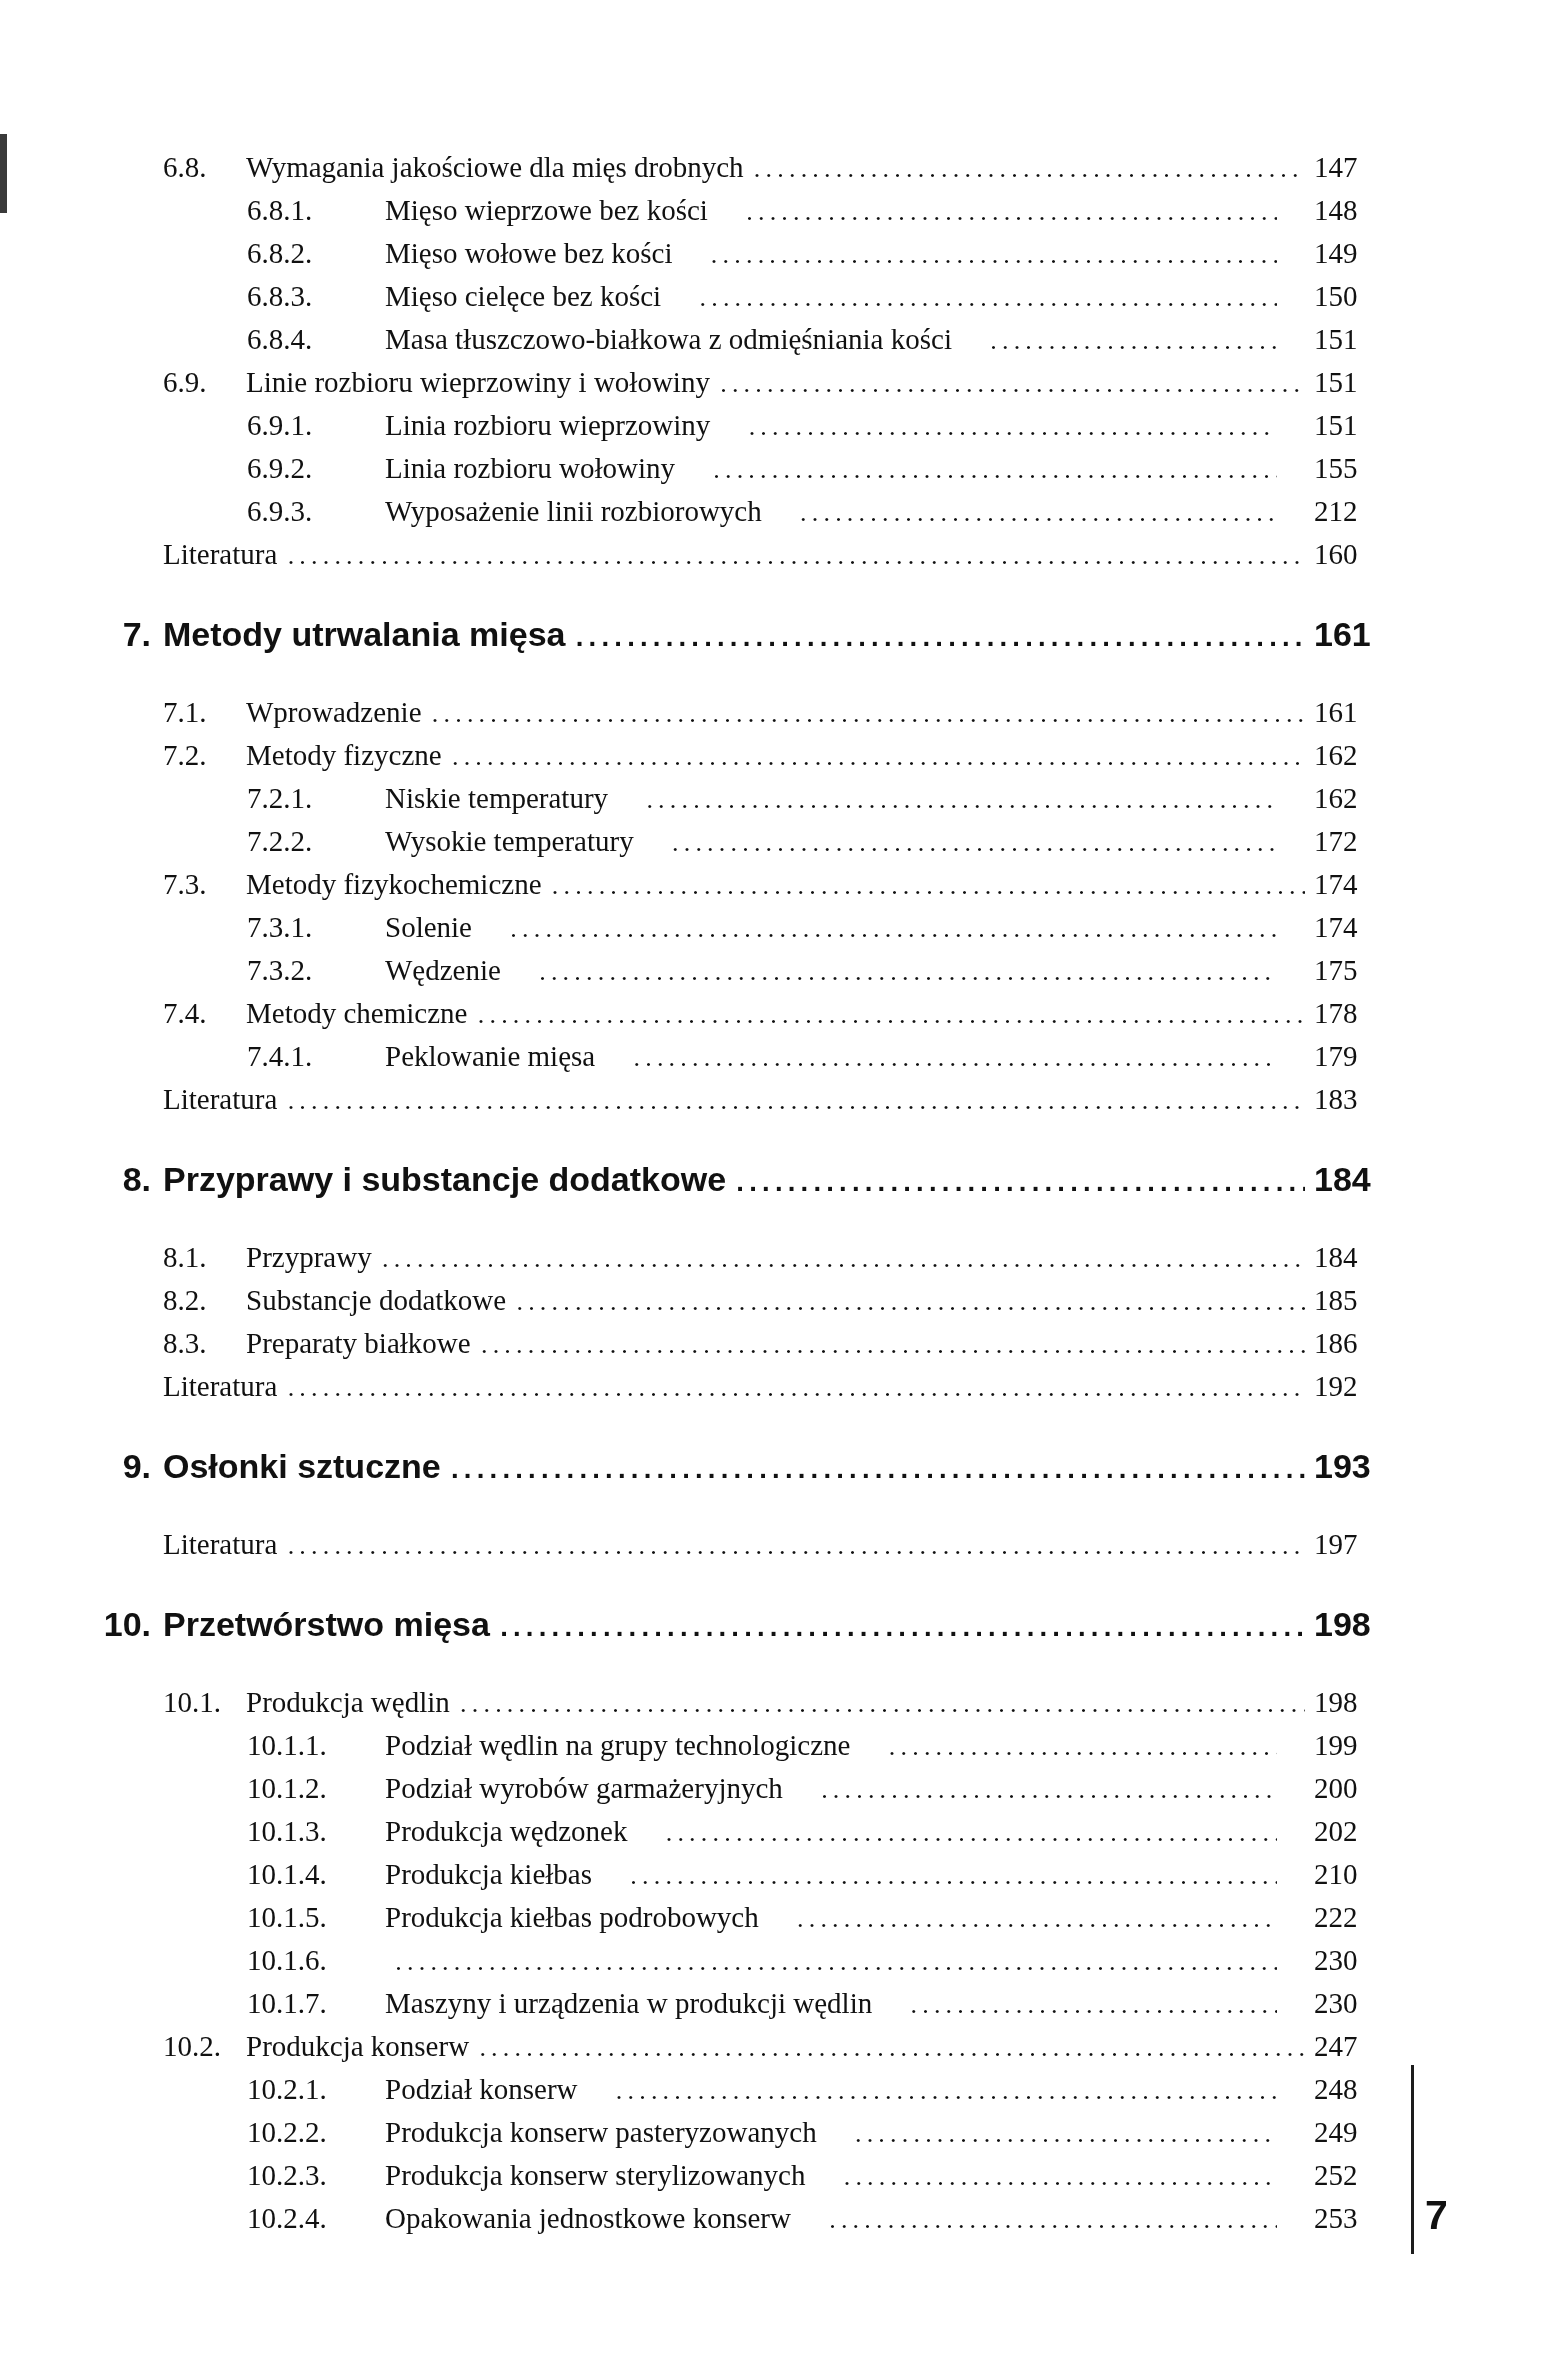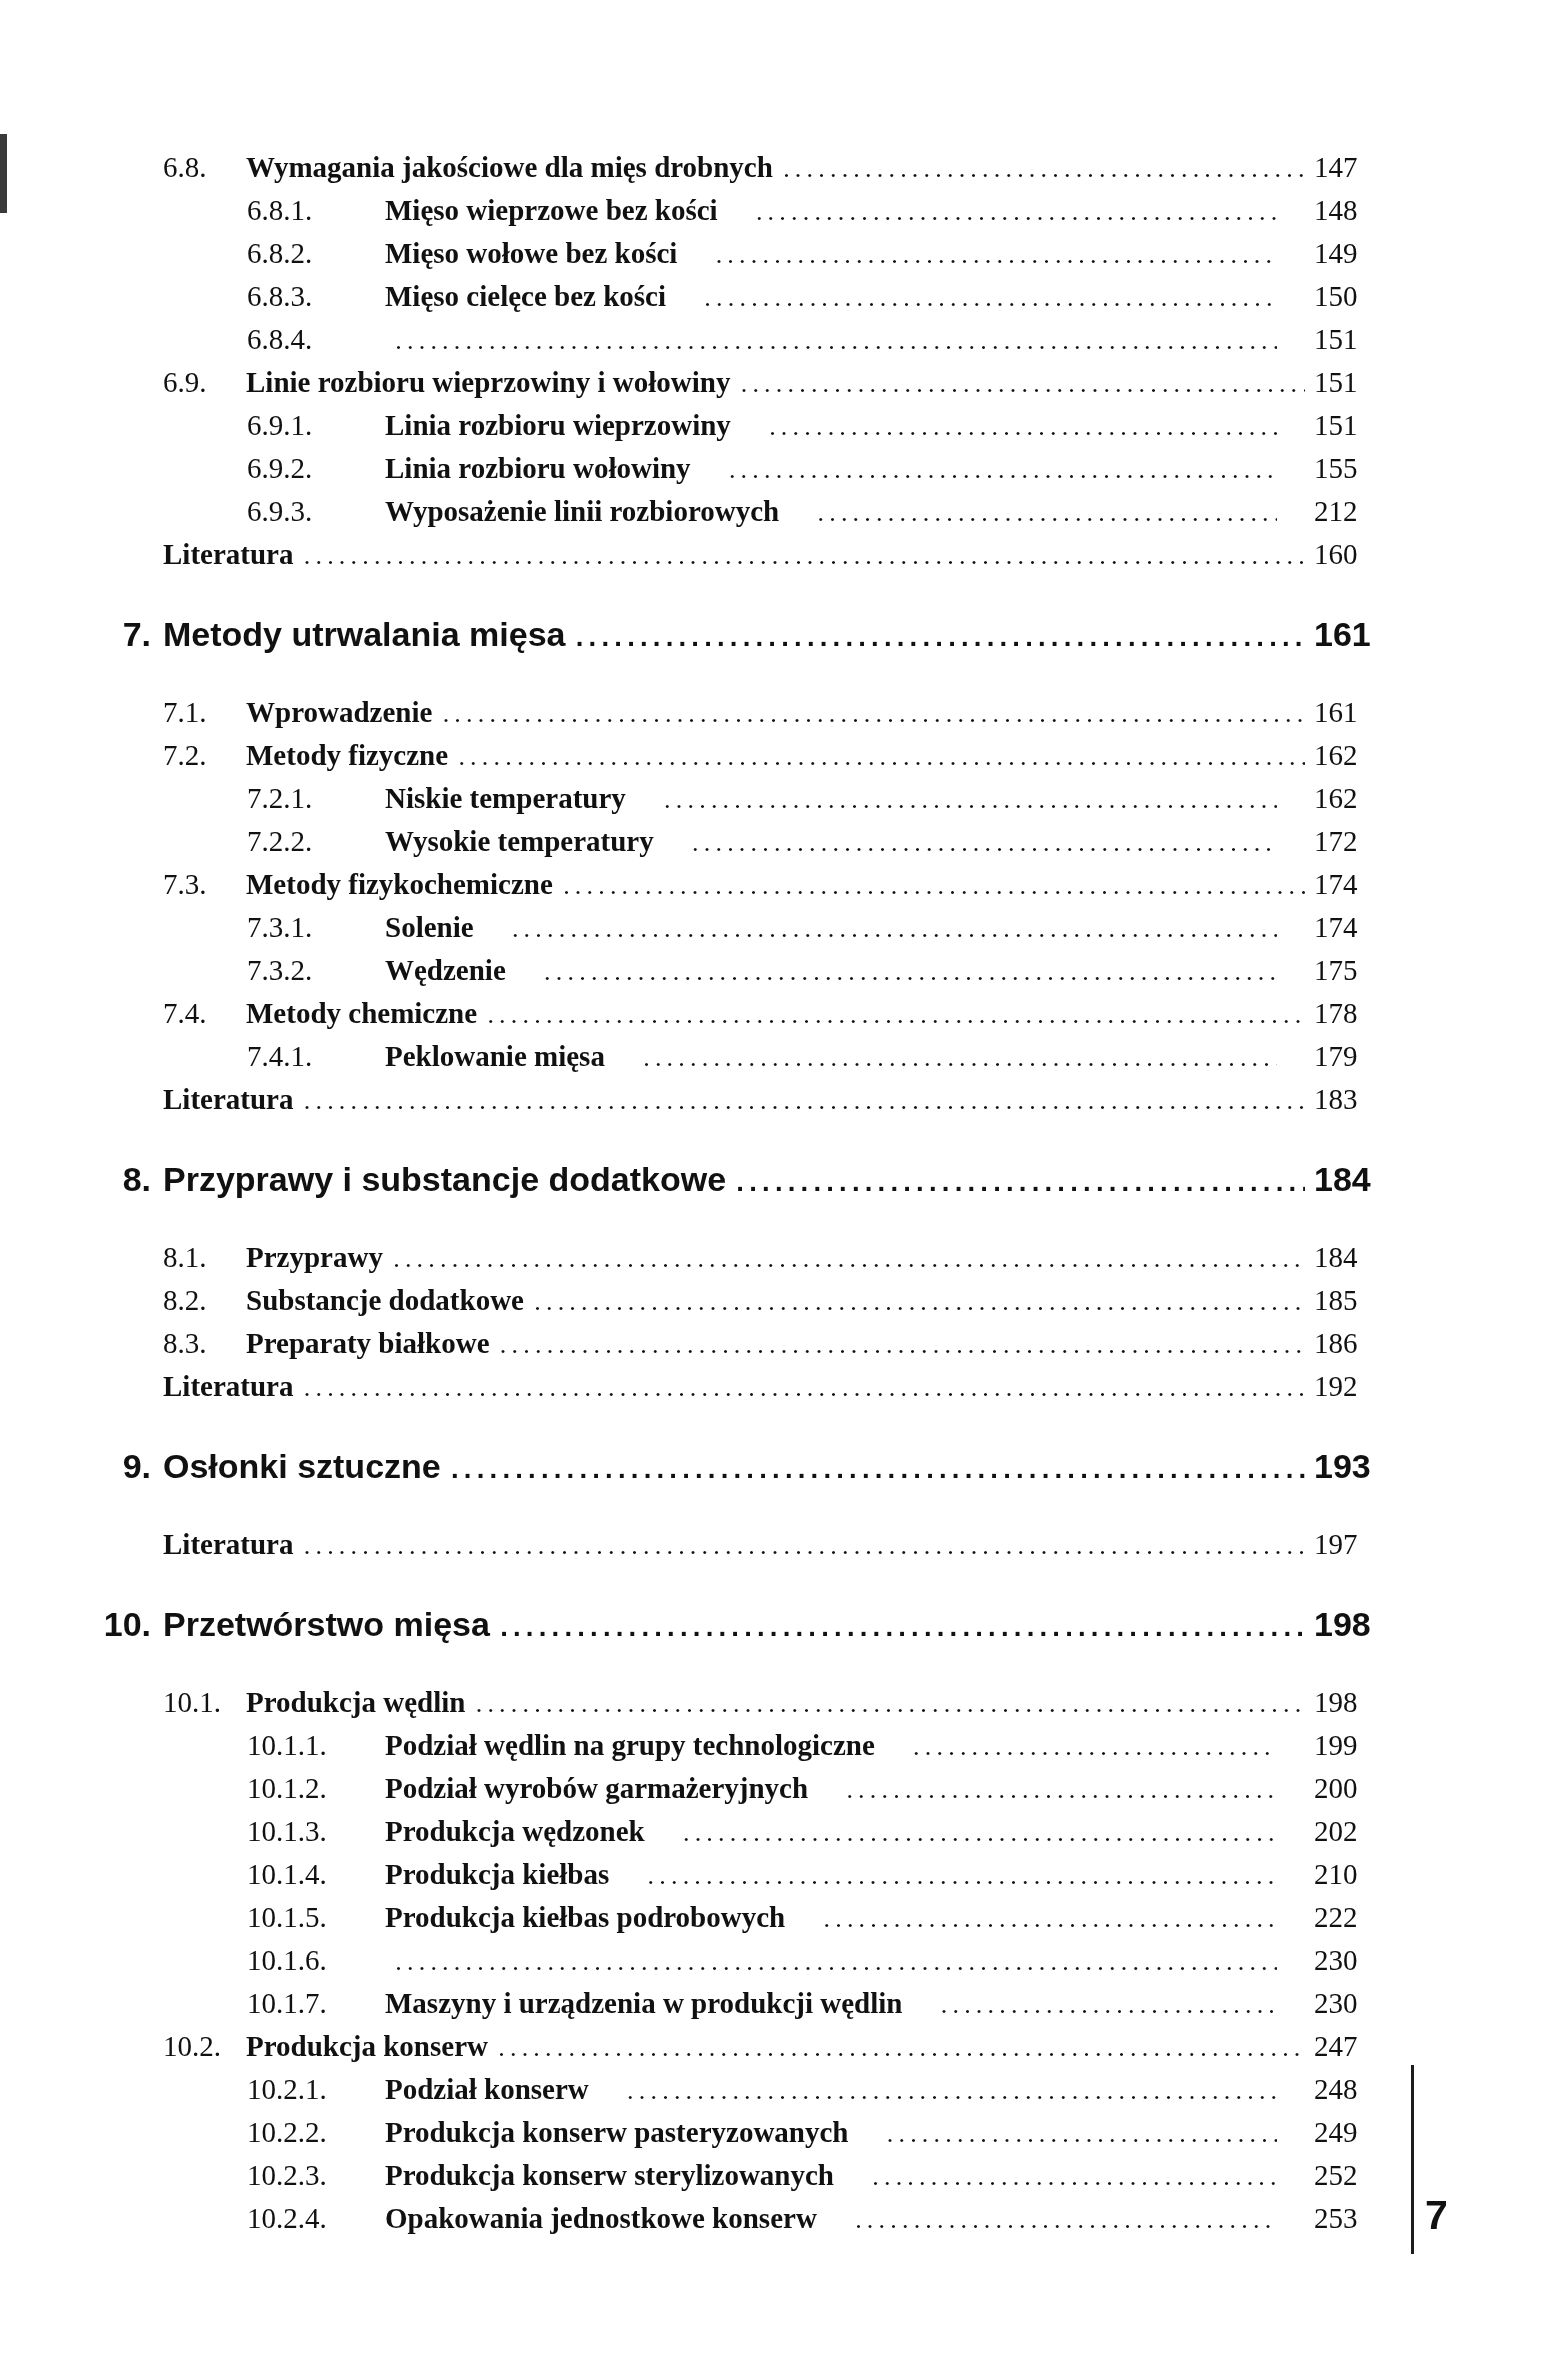--- a/index.html
+++ b/index.html
@@ -42,21 +42,20 @@
   .num {
     flex: none;
     white-space: pre;
   }
   .row.s  .num { width: 83px; }
   .row.ss .num { width: 110px; }
   .row.ch .num { width: 55px; text-align: right; margin-right: 12px; }
   .title {
     flex: none;
     white-space: pre;
-    font-weight: bold;
   }
   .dots {
     flex: 1 1 auto;
     min-width: 0;
     overflow: hidden;
     white-space: nowrap;
     letter-spacing: 5.2px;
     font-size: 26px;
     margin: 0 8.6px 0 10.3px;
   }
@@ -118,20 +117,21 @@
       <span class="pg">149</span>
     </div>
     <div class="row ss">
       <span class="num">6.8.3.</span>
       <span class="title">Mięso cielęce bez kości</span>
       <span class="dots">............................................................................................................................................................................................................................</span>
       <span class="pg">150</span>
     </div>
     <div class="row ss">
       <span class="num">6.8.4.</span>
+      <span class="title">Masa tłuszczowo-białkowa z odmięśniania kości</span>
       <span class="dots">............................................................................................................................................................................................................................</span>
       <span class="pg">151</span>
     </div>
     <div class="row s">
       <span class="num">6.9.</span>
       <span class="title">Linie rozbioru wieprzowiny i wołowiny</span>
       <span class="dots">............................................................................................................................................................................................................................</span>
       <span class="pg">151</span>
     </div>
     <div class="row ss">

